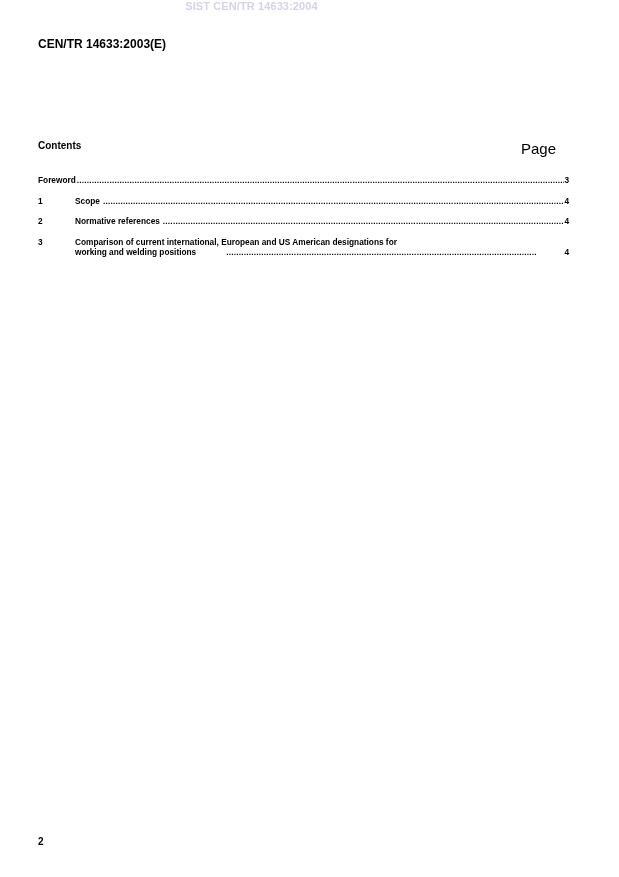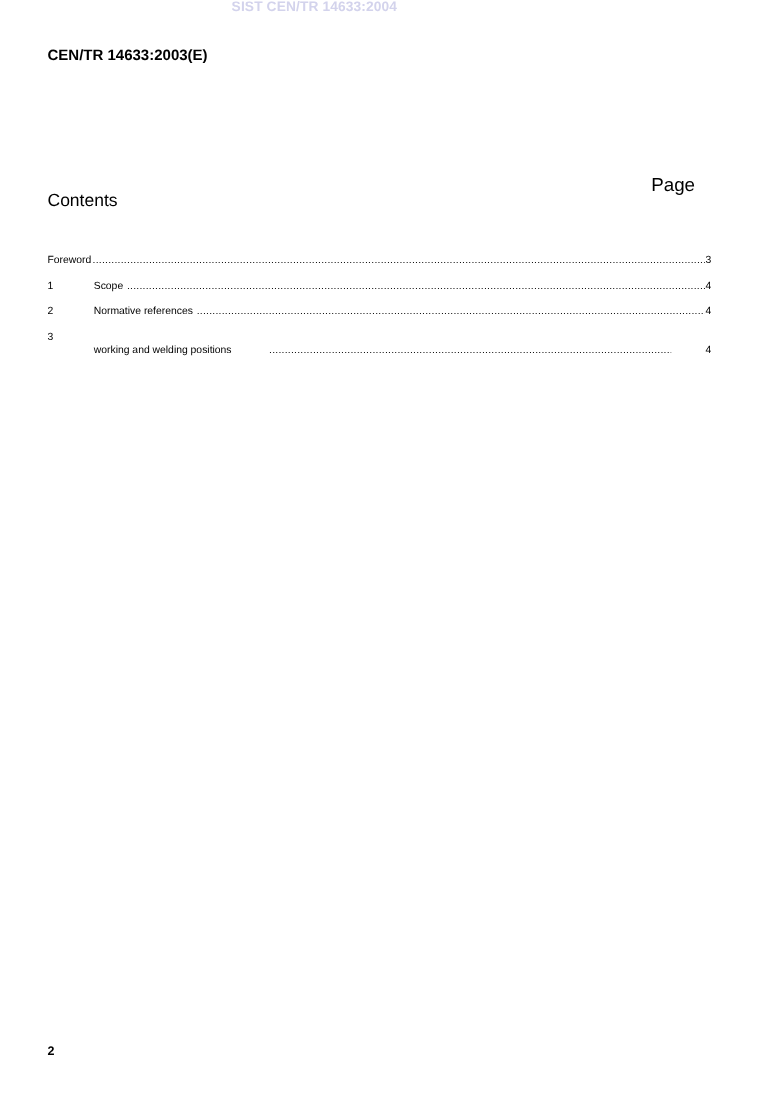--- a/index.html
+++ b/index.html
@@ -28,40 +28,39 @@
     }
     .doc-ref {
       position: absolute;
       top: 37px;
       left: 38px;
       font-size: 12px;
       font-weight: bold;
     }
     .contents-title {
       position: absolute;
-      top: 152px;
+      top: 140px;
       left: 38px;
-      font-size: 14px;
-      font-weight: normal;
+      font-size: 10px;
+      font-weight: bold;
     }
     .page-label {
       position: absolute;
       top: 140px;
       left: 521px;
       font-size: 15px;
       font-weight: normal;
     }
     .toc {
       position: absolute;
       top: 175px;
       left: 38px;
       width: 531px;
       font-size: 8.3px;
-      font-weight: normal;
-      margin-top: 27px;
+      font-weight: bold;
     }
     .toc-row {
       display: flex;
       align-items: flex-end;
       height: 10px;
       margin-bottom: 10.5px;
       line-height: 10px;
       white-space: nowrap;
     }
     .toc-row.multi {
@@ -133,20 +132,21 @@
   <div class="toc-row">
     <span class="toc-num">2</span>
     <span class="toc-text">Normative references</span>
     <span class="dots" style="margin-left:3px;"></span>
     <span class="toc-page">4</span>
   </div>
 
   <div class="toc-row multi">
     <div class="first-line">
       <span class="toc-num">3</span>
+      <span class="toc-text">Comparison of current international, European and US American designations for</span>
     </div>
     <div class="second-line">
       <span class="toc-text">working and welding positions</span>
       <span class="dots" style="margin-left:3px;"></span>
       <span class="toc-page">4</span>
     </div>
   </div>
 </div>
 
 <div class="page-number">2</div>

